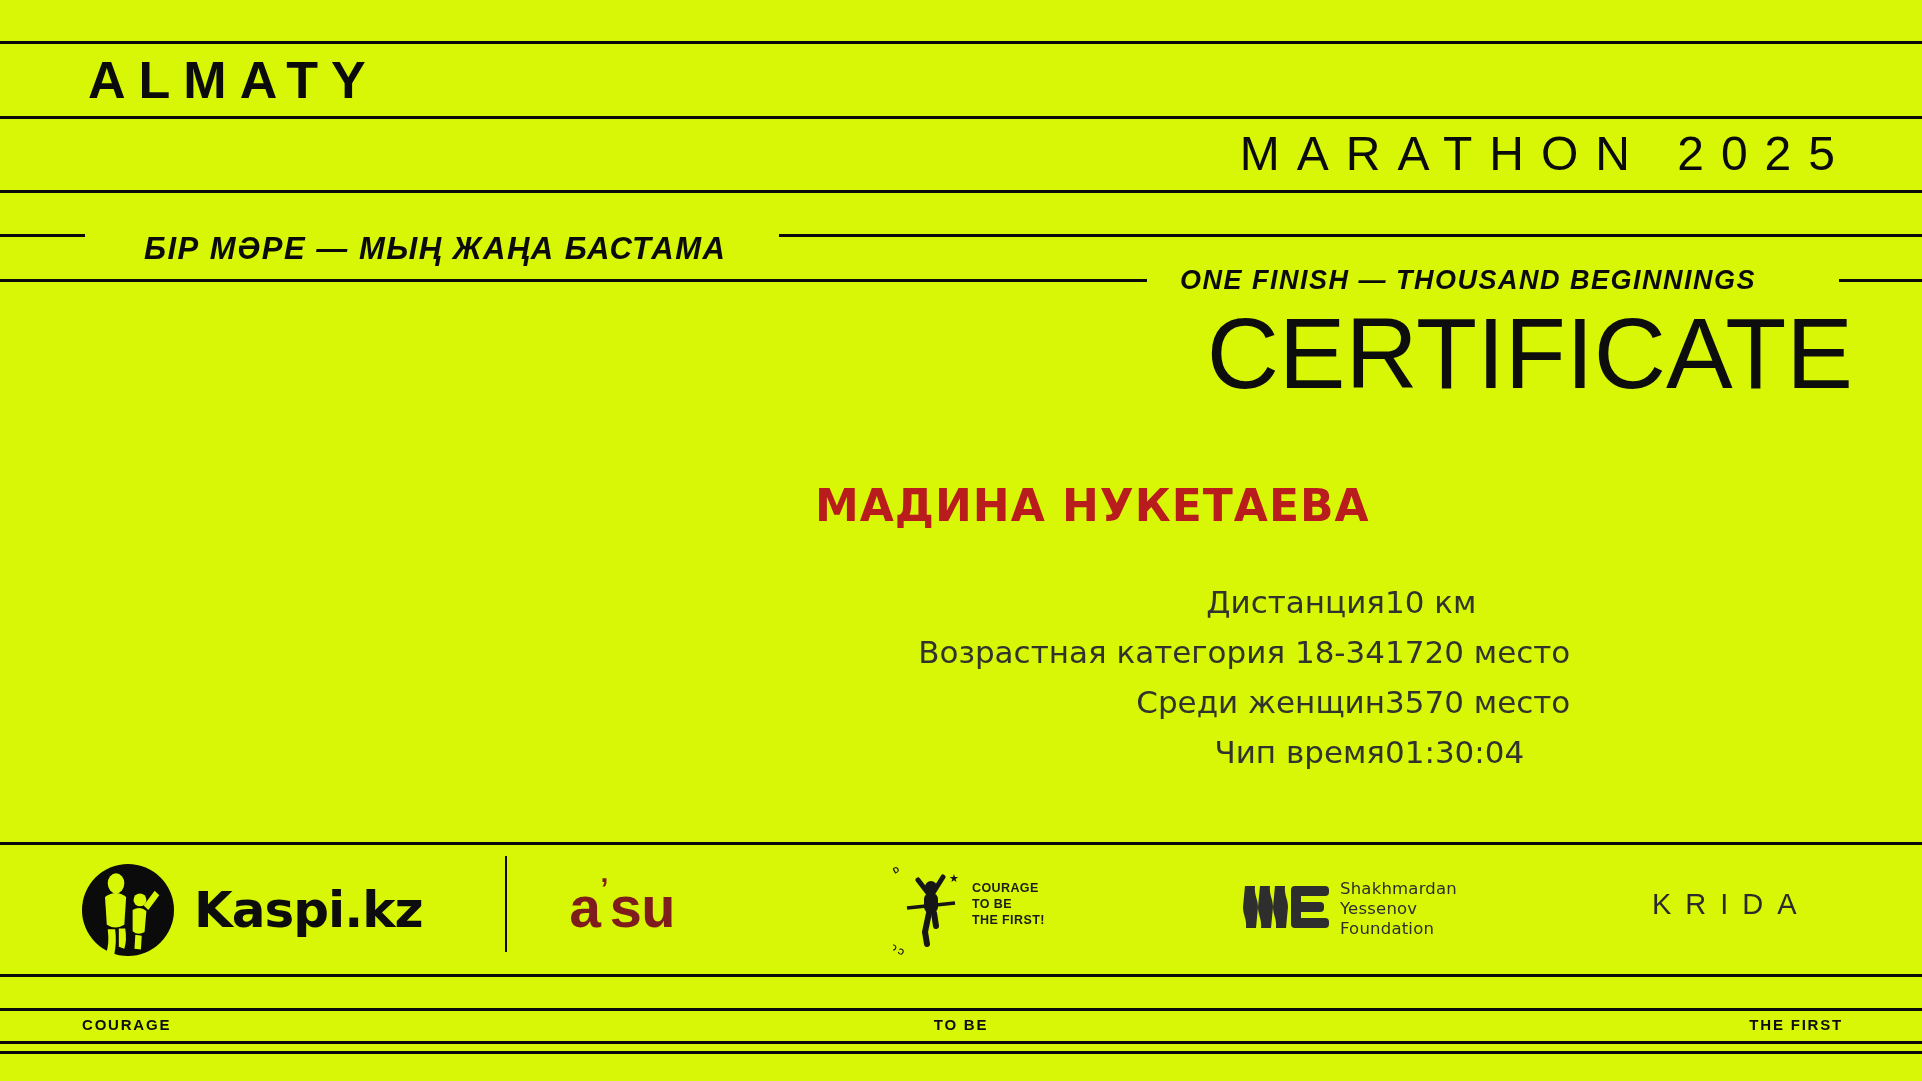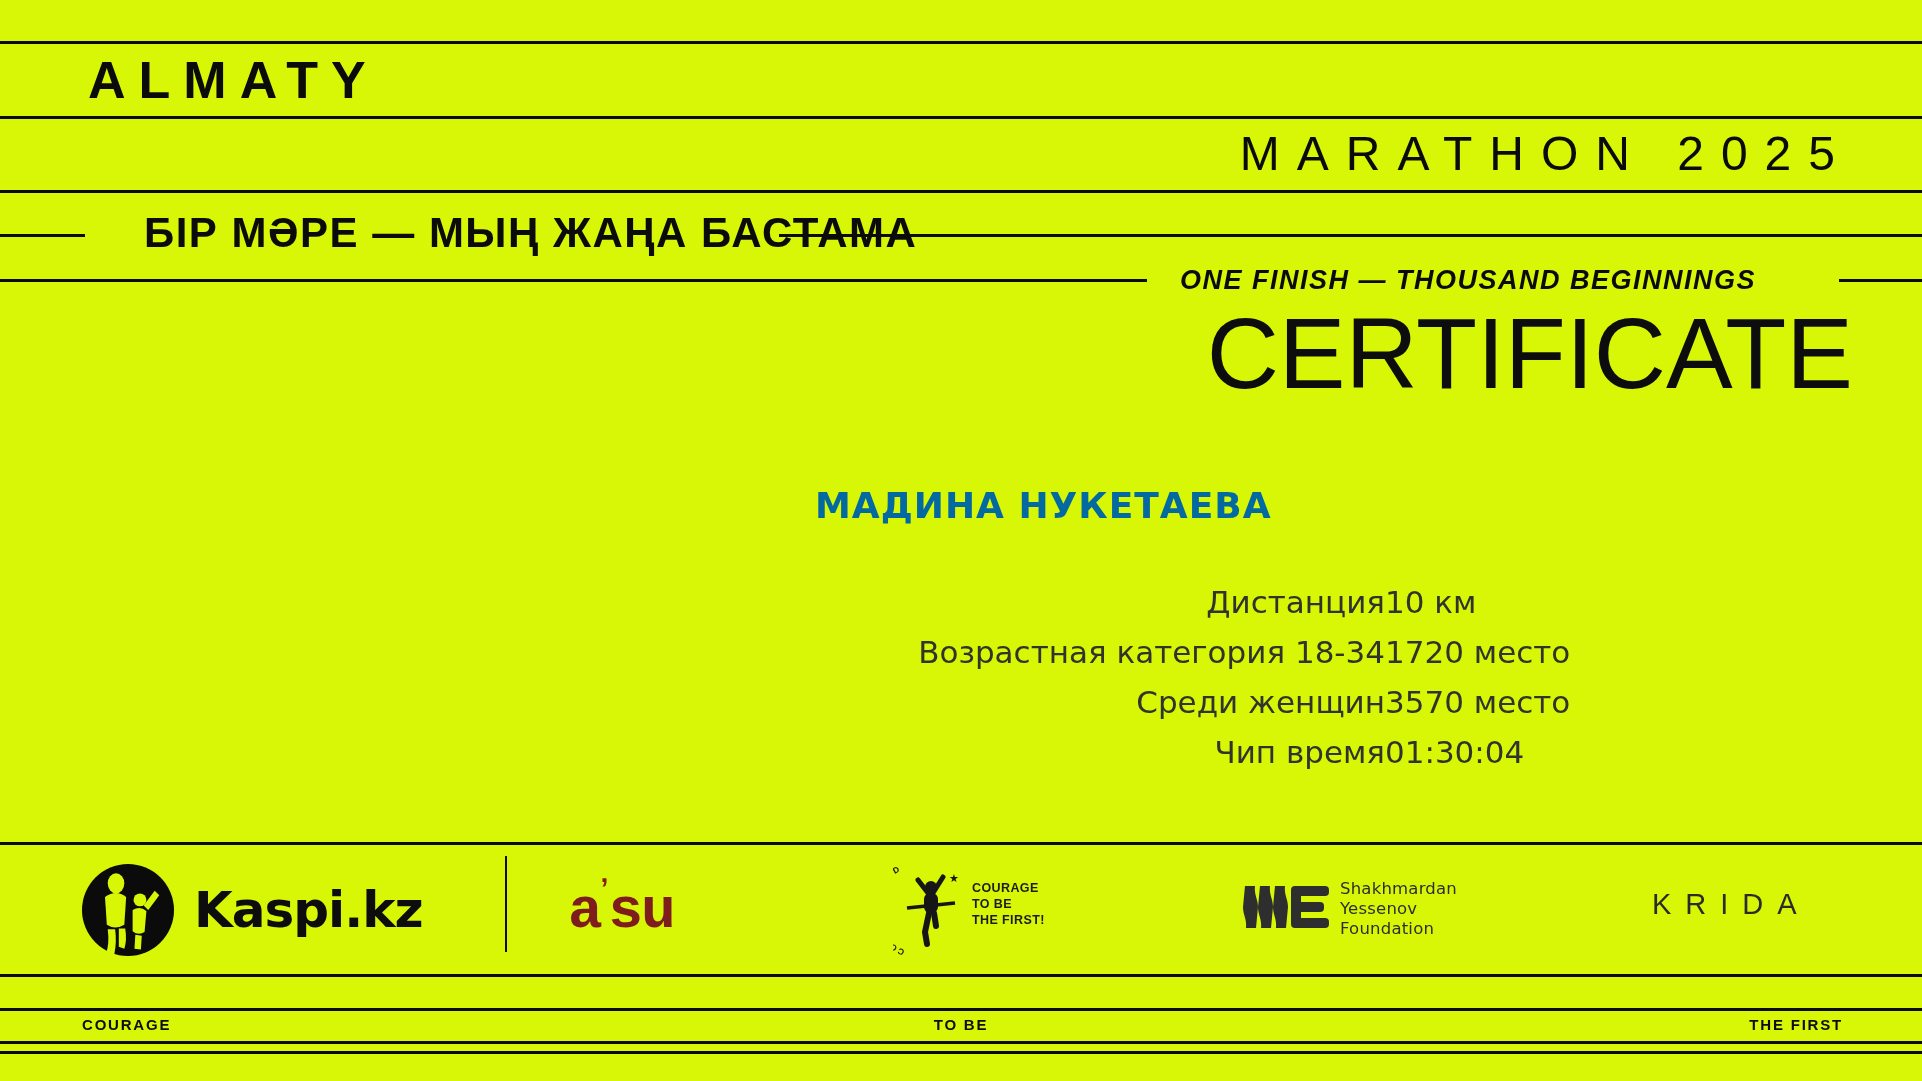--- a/index.html
+++ b/index.html
@@ -16,35 +16,35 @@
 
   .almaty{
     position:absolute;left:88px;top:44px;height:72px;line-height:72px;
     font-size:52px;font-weight:bold;letter-spacing:13px;white-space:nowrap;
   }
   .marathon{
     position:absolute;right:70px;top:118px;height:72px;line-height:72px;
     font-size:48px;font-weight:normal;letter-spacing:17px;white-space:nowrap;
   }
   .tagline-kz{
-    position:absolute;left:144px;top:208px;height:50px;line-height:50px;
-    font-size:42px;font-weight:bold;letter-spacing:1.5px;white-space:nowrap;
+    position:absolute;left:144px;top:224px;height:50px;line-height:50px;
+    font-size:31px;font-weight:bold;font-style:italic;letter-spacing:1.5px;white-space:nowrap;
   }
   .tagline-en{
     position:absolute;left:1180px;top:255px;height:50px;line-height:50px;
     font-size:27px;font-weight:600;font-style:italic;letter-spacing:1.5px;white-space:nowrap;
   }
   .certificate{
     position:absolute;right:69px;top:303px;line-height:100px;
     font-size:100px;font-weight:400;letter-spacing:0px;white-space:nowrap;color:#0d0d0d;
   }
   .runner-name{
     position:absolute;left:815px;top:480px;line-height:52px;
-    font-family:"DejaVu Sans",sans-serif;font-size:36px;font-weight:bold;
-    letter-spacing:1px;color:#0369a1;white-space:nowrap;text-align:center;
+    font-family:"DejaVu Sans",sans-serif;font-size:44px;font-weight:bold;
+    letter-spacing:1px;color:#b91c1c;white-space:nowrap;text-align:center;
   }
   .results{
     position:absolute;left:815px;top:577px;width:800px;
     font-family:"DejaVu Sans",sans-serif;font-size:31px;color:var(--dark);
   }
   .results .row{display:flex;height:50px;line-height:50px;align-items:center;}
   .results .lbl{width:570px;flex:none;white-space:nowrap;text-align:right;}
   .results .val{white-space:nowrap;}
 
   

